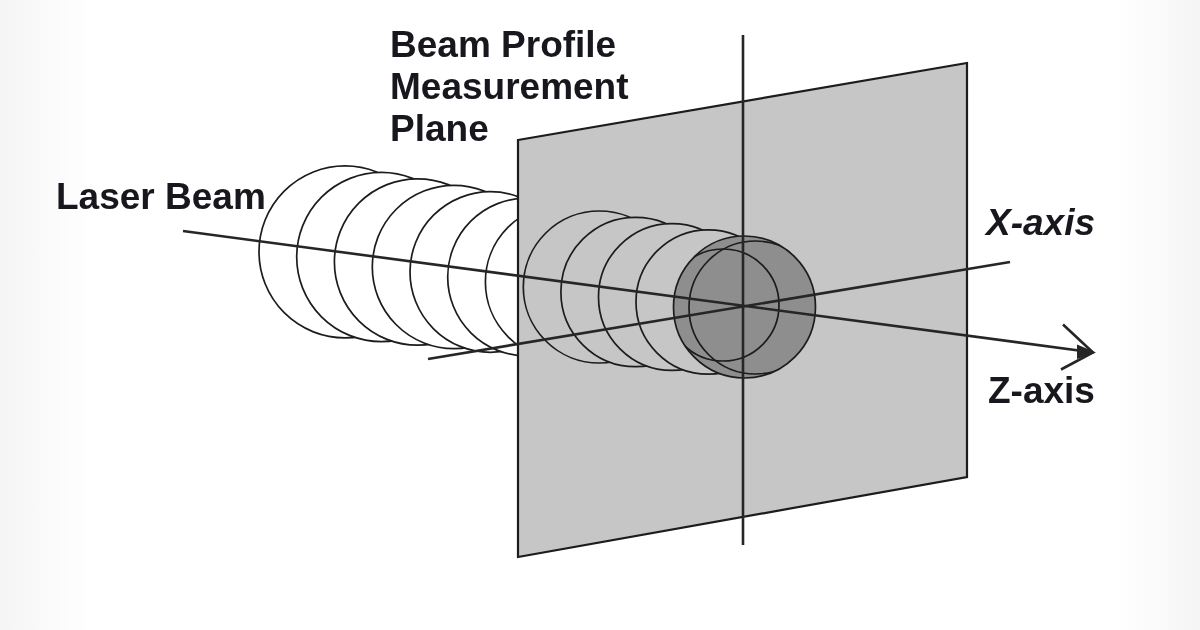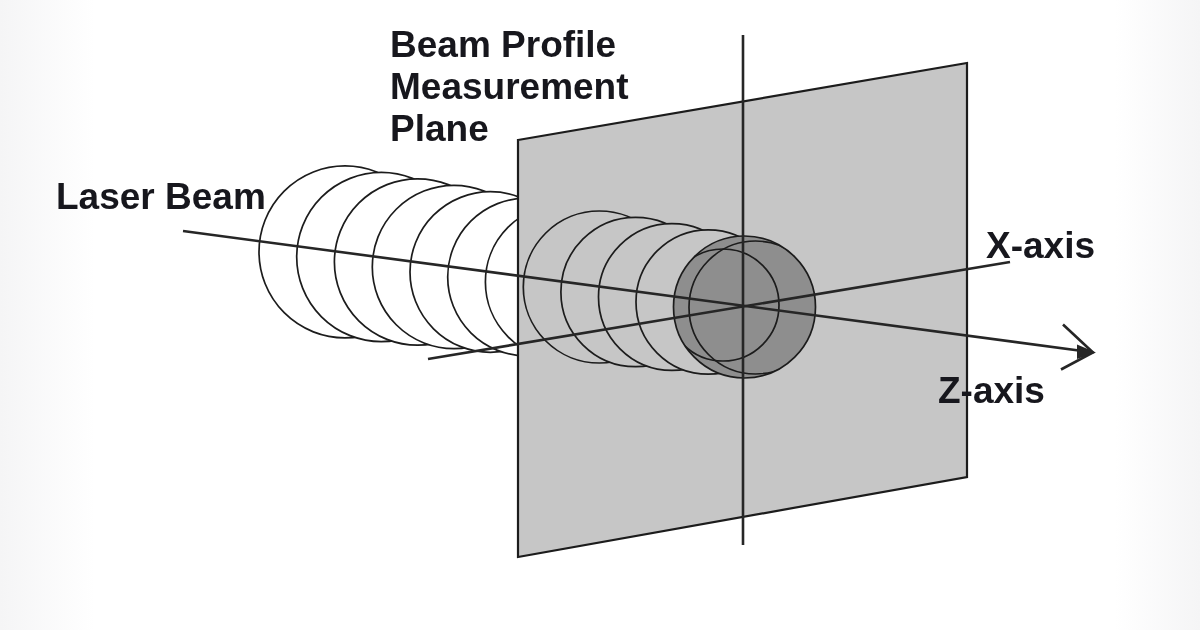--- a/index.html
+++ b/index.html
@@ -104,18 +104,18 @@
 
     <line class="axis" x1="743" y1="35" x2="743" y2="545" stroke-width="2.3"></line>
   </svg>
 
   <div class="label" style="left:390px; top:24px;">Beam Profile
 Measurement
 Plane</div>
 
   <div class="label" style="left:56px; top:176px;">Laser Beam</div>
 
-  <div class="label" style="left:986px; top:225px;">X-axis</div>
+  <div class="label" style="left:986px; top:202px;font-style:italic;">X-axis</div>
 
-  <div class="label" style="left:938px; top:370px;">Z-axis</div>
+  <div class="label" style="left:988px; top:370px;">Z-axis</div>
 
 
 </div>
 
 </body></html>

